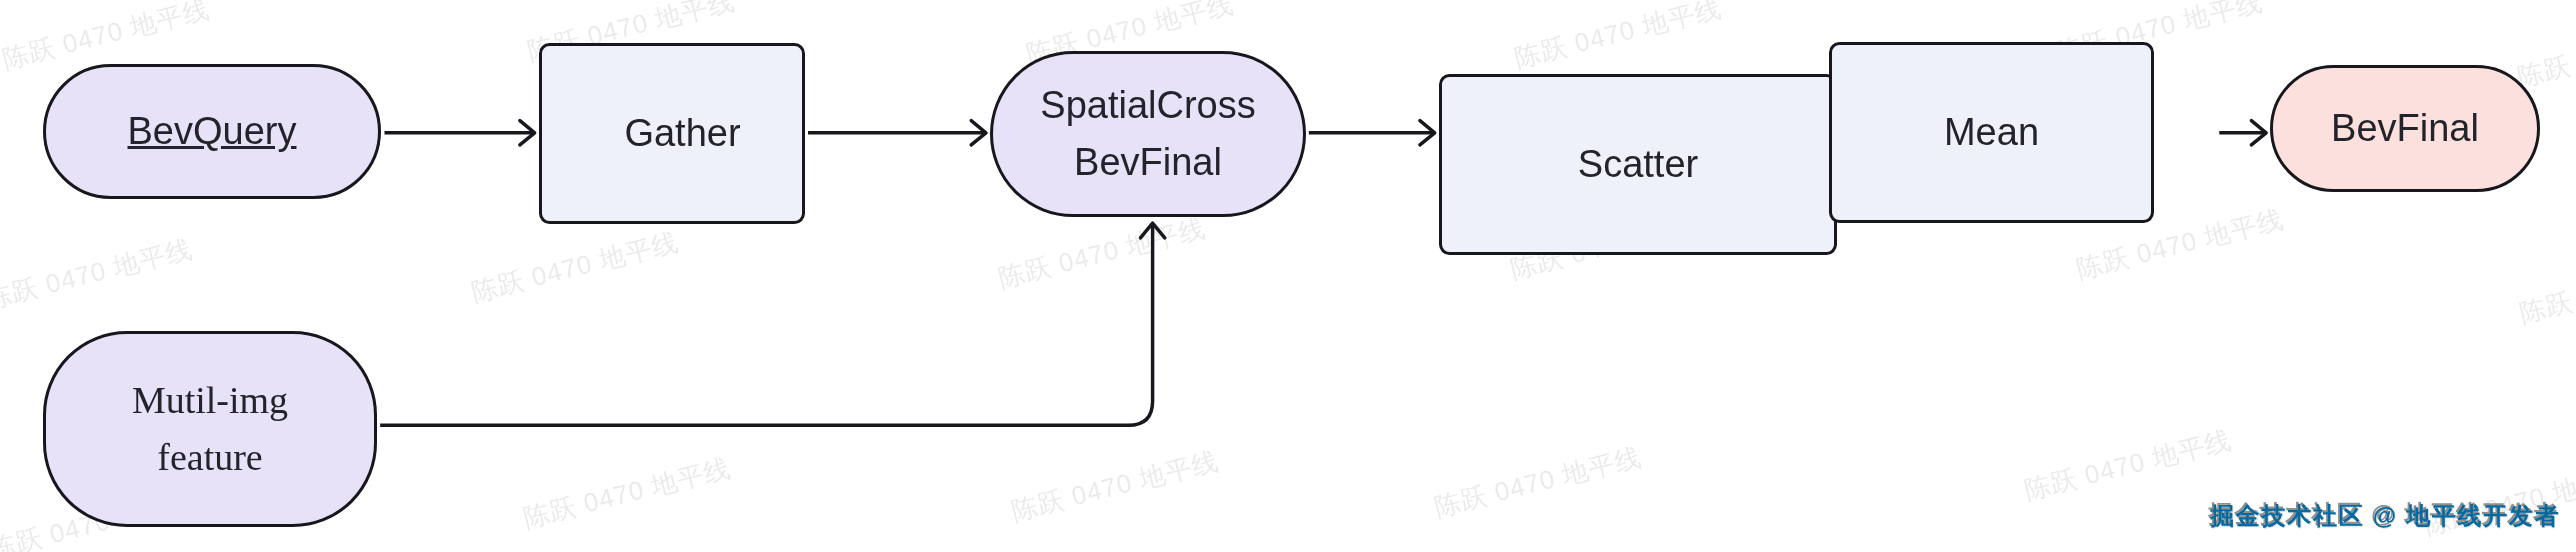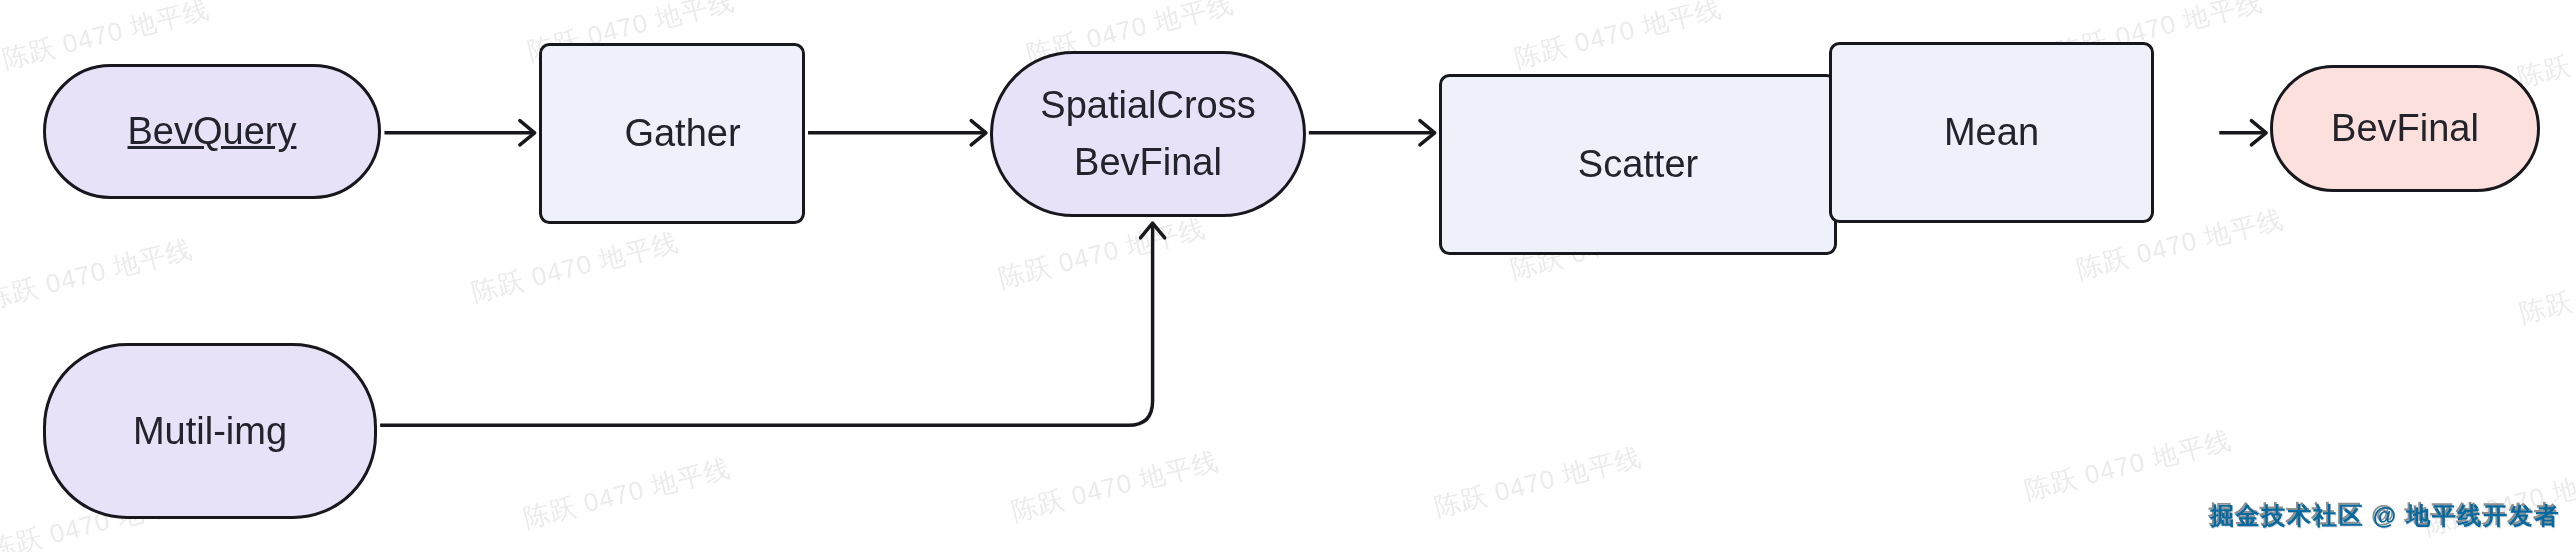--- a/index.html
+++ b/index.html
@@ -49,21 +49,21 @@
     z-index: 3;
   }
   .node .lbl { display: block; }
 
   #n-bevquery  { left: 43px;   top: 64px;  width: 338px; height: 135px; border-radius: 68px; text-decoration: underline; }
   #n-gather    { left: 539px;  top: 43px;  width: 266px; height: 181px; border-radius: 10.4px; }
   #n-sca       { left: 990px; top: 51px;  width: 316px; height: 166px; border-radius: 83px; justify-content: center; }
   #n-scatter   { left: 1439px; top: 42px;  width: 398px; height: 181px; border-radius: 10.4px; margin-top: 32px; }
   #n-mean      { left: 1829px; top: 42px;  width: 325px; height: 181px; border-radius: 10.4px; }
   #n-bevfinal  { left: 2270px; top: 65px;  width: 270px; height: 127px; border-radius: 69px; }
-  #n-mutilimg  { left: 43px;   top: 343px; width: 334px; height: 176px; border-radius: 84px; }
+  #n-mutilimg  { left: 43px;   top: 331px; width: 334px; height: 196px; border-radius: 84px; font-family: Liberation Serif, serif; }
 
   
   .credit {
     position: absolute;
     right: 15.6px;
     bottom: 20px;
     font-size: 24px;
     letter-spacing: 1.7px;
     color: #0369a1;
     text-shadow: -1.7px -1.7px 0 #8f8f8f, 0.9px 0.9px 0 #dedede;
@@ -132,18 +132,19 @@
   <div class="node" id="n-mean" style="background: rgb(238, 241, 250);">
     <span class="lbl">Mean</span>
   </div>
 
   <div class="node" id="n-bevfinal" style="background: rgb(252, 224, 221);">
     <span class="lbl">BevFinal</span>
   </div>
 
   <div class="node" id="n-mutilimg" style="background: rgb(231, 226, 248);">
     <span class="lbl">Mutil-img</span>
+    <span class="lbl">feature</span>
   </div>
 
   <div class="credit">掘金技术社区 @ 地平线开发者</div>
 
 </div>
 
 
 </body></html>

